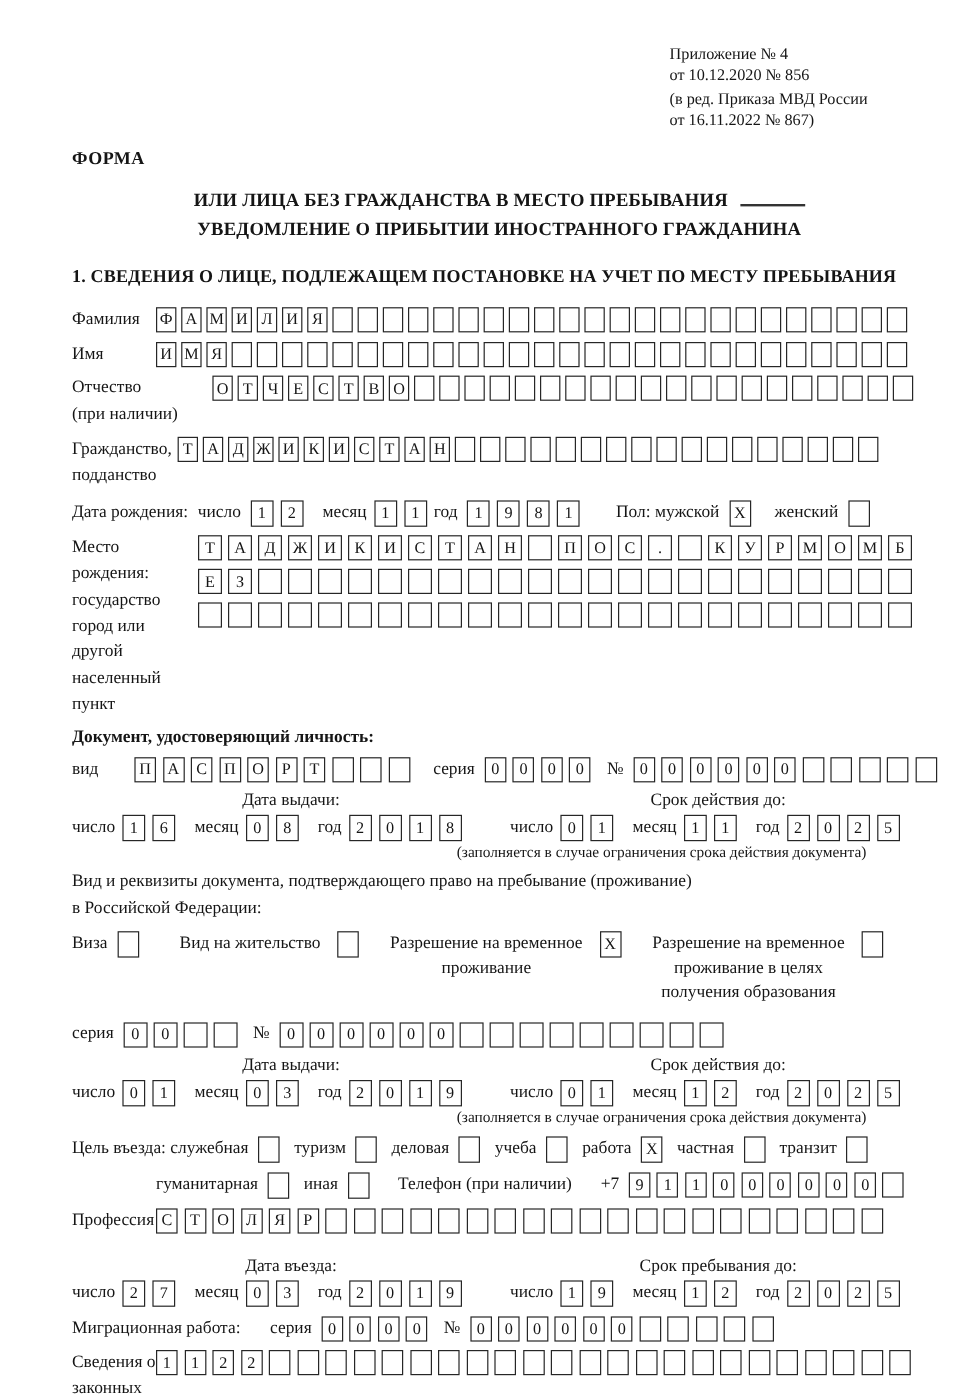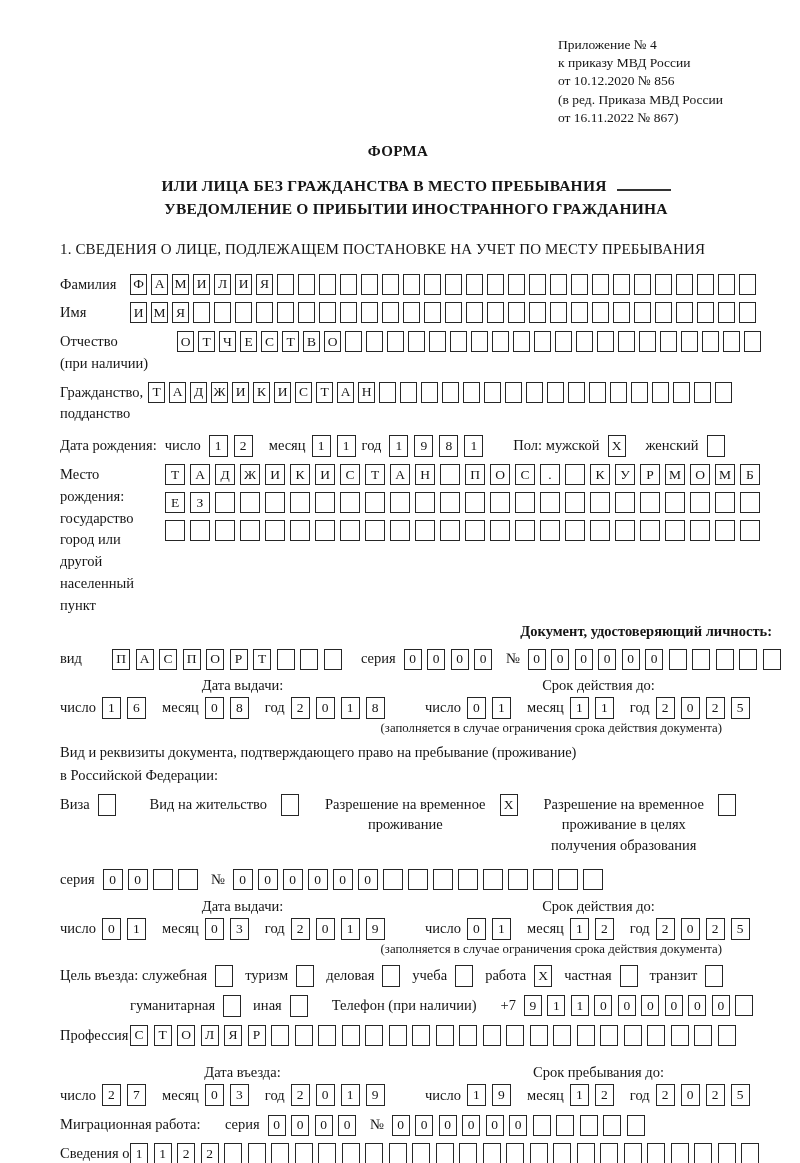--- a/index.html
+++ b/index.html
@@ -1,37 +1,37 @@
 <!DOCTYPE html>
 <html><head>
 <meta charset="utf-8">
 <style>
   *{box-sizing:border-box;margin:0;padding:0}
   html,body{background:#fff}
   body{width:800px;height:1163px;font-family:"Liberation Serif",serif;color:#151515;}
   .page{width:800px;height:1163px;padding:36px 28px 32px 60px;overflow:hidden;position:relative;background:#fff}
   .annex{margin-left:498px;font-size:13.5px;line-height:1.32}
   .annex-note{margin-top:2px}
-  .forma{margin-top:16px;margin-right:36px;text-align:center;font-weight:bold;font-size:15px;letter-spacing:.4px}
+  .forma{margin-top:16px;margin-right:36px;text-align:left;font-weight:bold;font-size:15px;letter-spacing:.4px}
   .title{margin-top:14px;text-align:center;font-weight:bold;font-size:15.5px;line-height:1.5;letter-spacing:.2px}
   .blank-line{display:inline-block;width:54px;border-bottom:2px solid #333;height:13px;margin-left:10px}
-  .sec-heading{margin-top:20px;margin-bottom:16px;font-weight:normal;font-size:15px;letter-spacing:.15px}
+  .sec-heading{margin-top:20px;margin-bottom:16px;font-weight:bold;font-size:15px;letter-spacing:.15px}
   .row{display:flex;align-items:flex-start;margin-bottom:7px}
   .lbl{font-size:14.5px;line-height:1.5;white-space:pre-line;flex:0 0 auto}
   .cells{display:flex;flex-wrap:nowrap;align-items:flex-start}
   .cell{display:inline-flex;align-items:center;justify-content:center;border:1.5px solid #262626;height:21px;font-size:13.5px;flex:0 0 auto;background:#fff}
   .p21 .cell{width:17px;margin-right:4px}
   .p25 .cell{width:20px;margin-right:5px}
   .p24 .cell{width:18px;margin-right:5.5px}
   .pd .cell{width:19px;height:22px;margin-right:6px}
   .cbx .cell{width:18px;height:22px}
   .w70{width:70px}.w115{width:117px}.w88{width:88px}.w105{width:105px}
   .stack > .cells{margin-bottom:7px}
   .inline-gap{margin:0 6px 0 10px}
-  .doc-heading{text-align:right;font-weight:bold;font-size:14.5px;margin:2px 0 8px 0}
+  .doc-heading{text-align:left;font-weight:bold;font-size:14.5px;margin:2px 0 8px 0}
   .two-col{display:flex;margin-bottom:2px}
   .col-l{flex:0 0 365px}
   .col-r{flex:1}
   .dc-head{text-align:center;font-size:14.5px;margin-bottom:3px}
   .dc-row{display:flex;align-items:center}
   .dc-row .lbl{margin-right:6px}
   .dc-row .grp{margin-right:10px;display:flex;align-items:center}
   .small-note{font-size:12.8px;text-align:right;margin:2px 50px 8px 0}
   .text-line{font-size:14.5px;margin-bottom:6px}
   .cb-row{display:flex;align-items:flex-start;margin:10px 0 14px 0}
@@ -44,21 +44,20 @@
   .indent70{margin-left:70px}
   .sexgrp{display:flex;align-items:flex-start;margin-left:24px}
 </style>
 </head>
 <body>
 
 <div class="page">
 
   <div class="annex">
     <div>Приложение № 4</div>
-    <div>к приказу МВД России</div>
     <div>от 10.12.2020 № 856</div>
     <div class="annex-note">(в ред. Приказа МВД России</div>
     <div>от 16.11.2022 № 867)</div>
   </div>
 
   <div class="forma">ФОРМА</div>
 
   <div class="title">
     <div><span>ИЛИ ЛИЦА БЕЗ ГРАЖДАНСТВА В МЕСТО ПРЕБЫВАНИЯ</span><span class="blank-line"></span></div>
     <div>УВЕДОМЛЕНИЕ О ПРИБЫТИИ ИНОСТРАННОГО ГРАЖДАНИНА</div>

